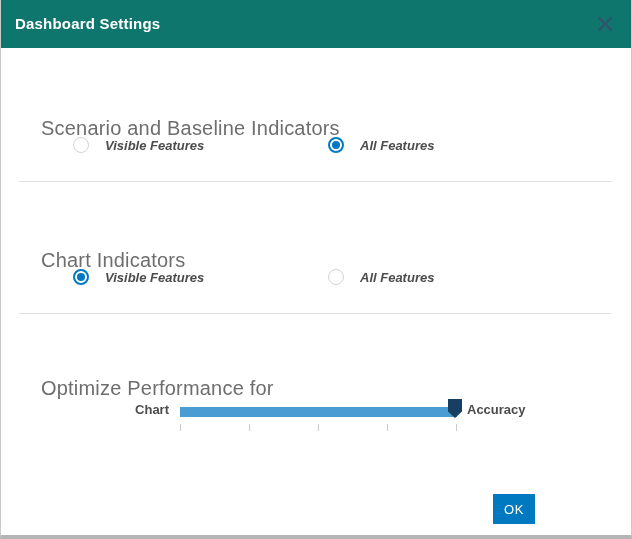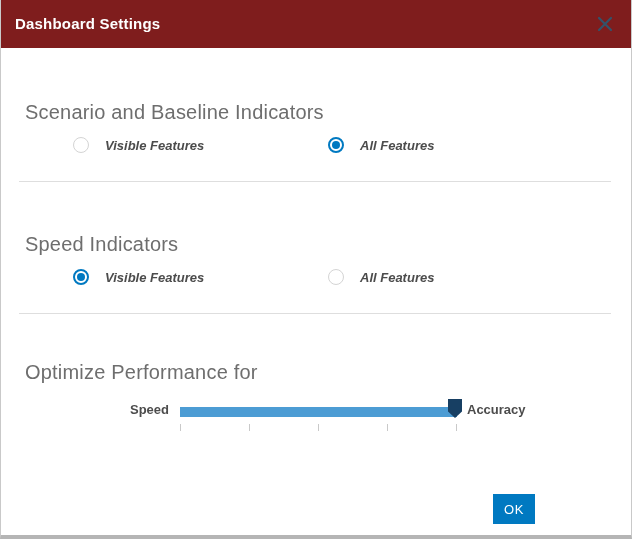--- a/index.html
+++ b/index.html
@@ -3,26 +3,26 @@
 <meta charset="utf-8">
 <style>
   html,body{margin:0;padding:0;background:#fff;}
   body{font-family:"Liberation Sans",sans-serif;-webkit-font-smoothing:antialiased;}
   .dialog{
     position:relative;width:632px;height:539px;box-sizing:border-box;background:#fff;
     border-left:1px solid #c9c9c9;border-right:1px solid #c9c9c9;
     border-bottom:4px solid #b5b5b5;overflow:hidden;
   }
   
-  .titlebar{position:absolute;left:0;top:0;width:100%;height:48px;background:#7f1d1d;text-align:center;}
+  .titlebar{position:absolute;left:0;top:0;width:100%;height:48px;background:#0f766e;text-align:center;}
   .title{position:absolute;left:14px;top:0;line-height:48px;color:#ffffff;font-size:15px;font-weight:600;letter-spacing:.2px;}
   .close-btn{position:absolute;right:10px;top:8px;width:32px;height:32px;background:transparent;border:none;padding:0;cursor:pointer;display:flex;align-items:center;justify-content:center;}
   .close-btn svg{display:block;}
   
-  .sec-heading{position:absolute;left:24px;margin:0;font-size:20px;font-weight:400;color:#6e6e6e;letter-spacing:.2px;}
+  .sec-heading{position:absolute;left:24px;margin:16px;font-size:20px;font-weight:400;color:#6e6e6e;letter-spacing:.2px;}
   .h1{top:101px;} .h2{top:233px;} .h3{top:361px;text-align:center;}
   
   .opt{position:absolute;display:flex;align-items:center;gap:16px;height:18px;}
   .row1{top:136px;} .row2{top:268px;}
   .col1{left:72px;} .col2{left:327px;}
   .radio{width:16px;height:16px;border-radius:50%;border:1px solid #d4d4d4;background:#fff;box-sizing:border-box;position:relative;flex:none;cursor:pointer;}
   .radio.selected{border:2px solid #0079c1;}
   .radio.selected::after{content:"";position:absolute;inset:2px;border-radius:50%;background:#0079c1;}
   .opt-label{font-size:13px;font-weight:700;color:#4c4c4c;cursor:pointer;font-style:italic;}
   
@@ -61,33 +61,33 @@
   <div class="opt row1 col1">
     <span class="radio"></span>
     <span class="opt-label">Visible Features</span>
   </div>
   <div class="opt row1 col2">
     <span class="radio selected"></span>
     <span class="opt-label">All Features</span>
   </div>
   <div class="divider d1"></div>
 
-  <h2 class="sec-heading h2">Speed Indicators</h2>
+  <h2 class="sec-heading h2">Chart Indicators</h2>
   <div class="opt row2 col1">
     <span class="radio selected"></span>
     <span class="opt-label">Visible Features</span>
   </div>
   <div class="opt row2 col2">
     <span class="radio"></span>
     <span class="opt-label">All Features</span>
   </div>
   <div class="divider d2"></div>
 
   <h2 class="sec-heading h3">Optimize Performance for</h2>
-  <span class="slider-label lab-speed">Speed</span>
+  <span class="slider-label lab-speed">Chart</span>
   <div class="slider-track"></div>
   <div class="slider-handle" style="left: 447px;"></div>
   <span class="slider-label lab-accuracy">Accuracy</span>
   <div class="slider-ticks">
       <div class="tick" style="left: 0px;"></div>
       <div class="tick" style="left: 69px;"></div>
       <div class="tick" style="left: 138px;"></div>
       <div class="tick" style="left: 207px;"></div>
       <div class="tick" style="left: 276px;"></div>
     </div>

